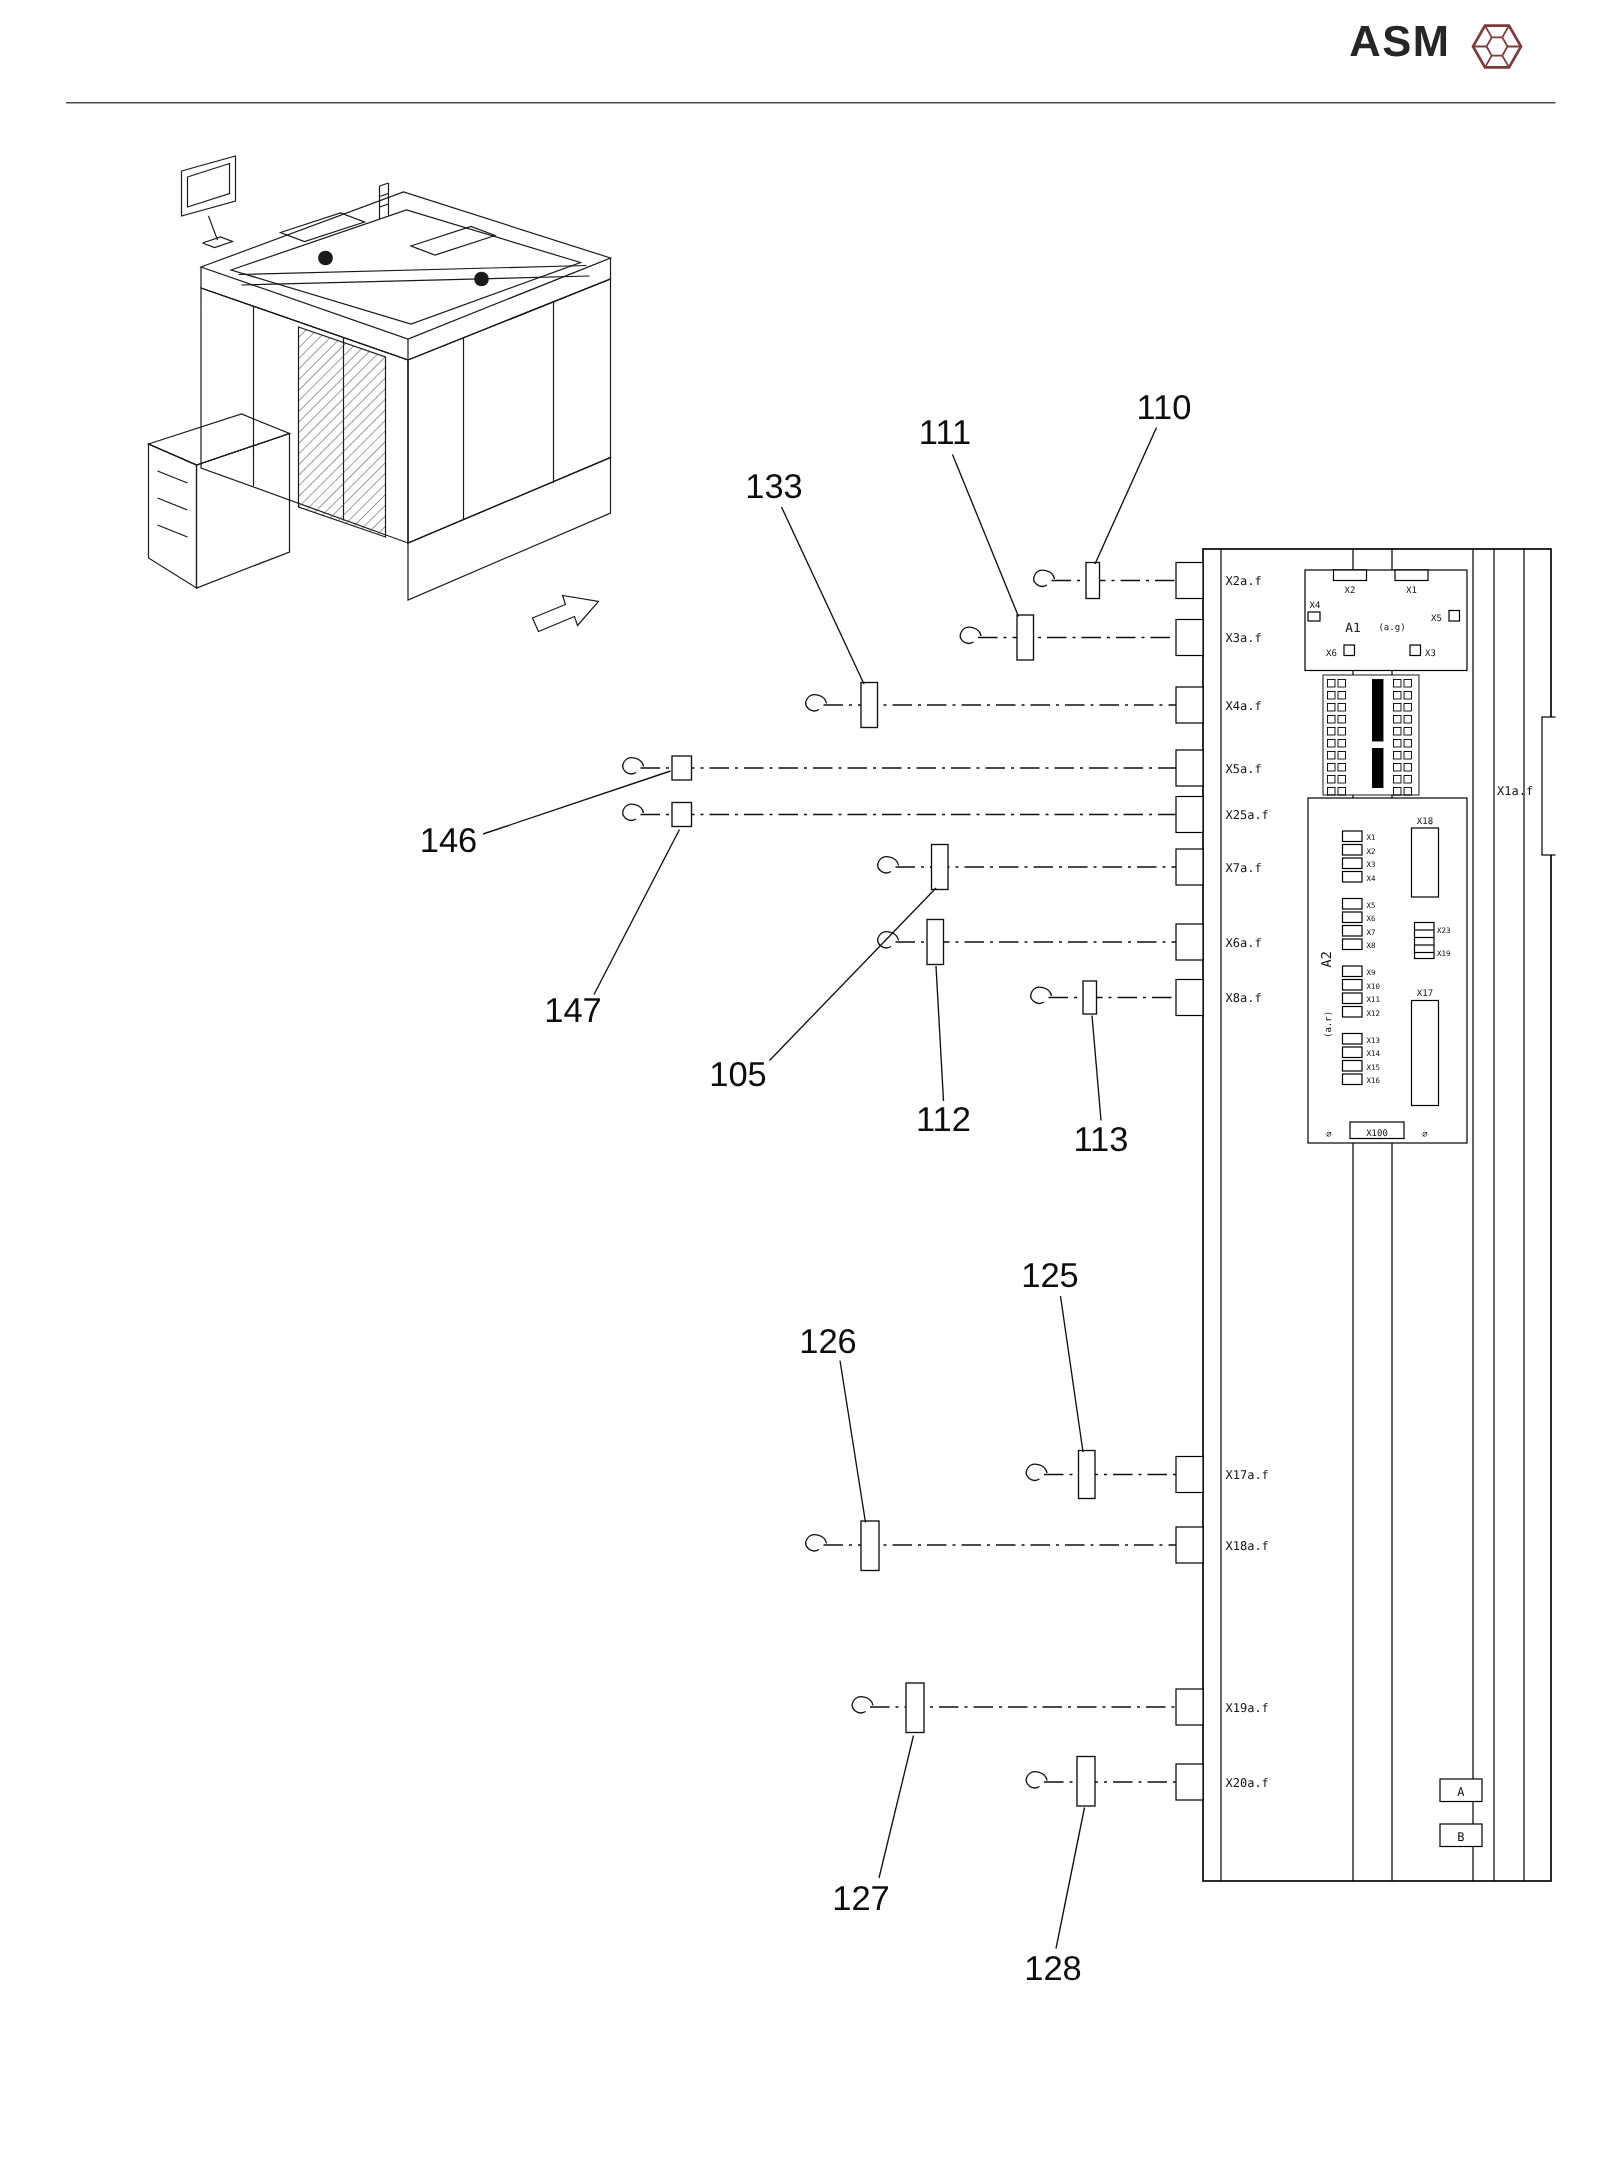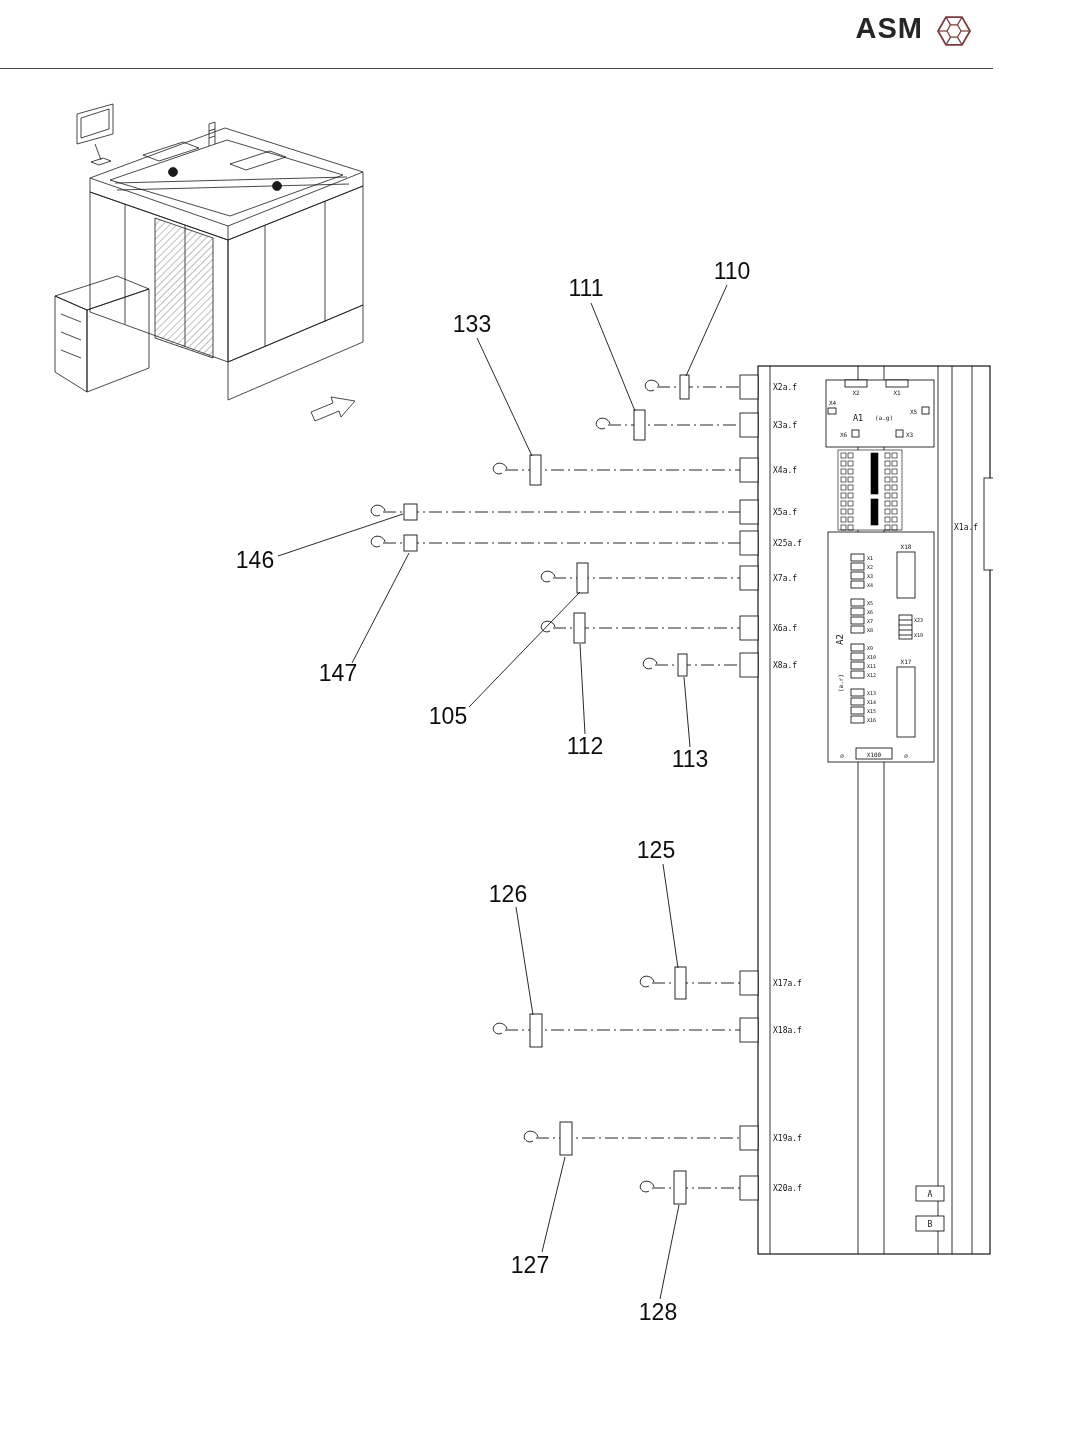--- a/index.html
+++ b/index.html
@@ -1,18 +1,18 @@
 <!DOCTYPE html>
 <html><head>
 <meta charset="utf-8">
 <style>
   html,body { margin:0; padding:0; background:#ffffff; }
   .page {
     position:relative; width:993px; height:1449px; background:#ffffff;
-    font-family:"Liberation Sans", sans-serif; overflow:hidden;
+    font-family:"Liberation Sans", sans-serif; overflow:hidden;margin-left:44px;
   }
   .brand-text {
     position:absolute; top:12px; right:70px;
     font-size:29px; font-weight:700; letter-spacing:1px; color:#262626;
   }
   .logo-box { position:absolute; top:8px; right:16px; width:46px; height:46px; }
   .header-rule {
     position:absolute; left:0; top:68px; width:1077px; height:0;
     border-top:1.2px solid #4a4a4a;
   }

